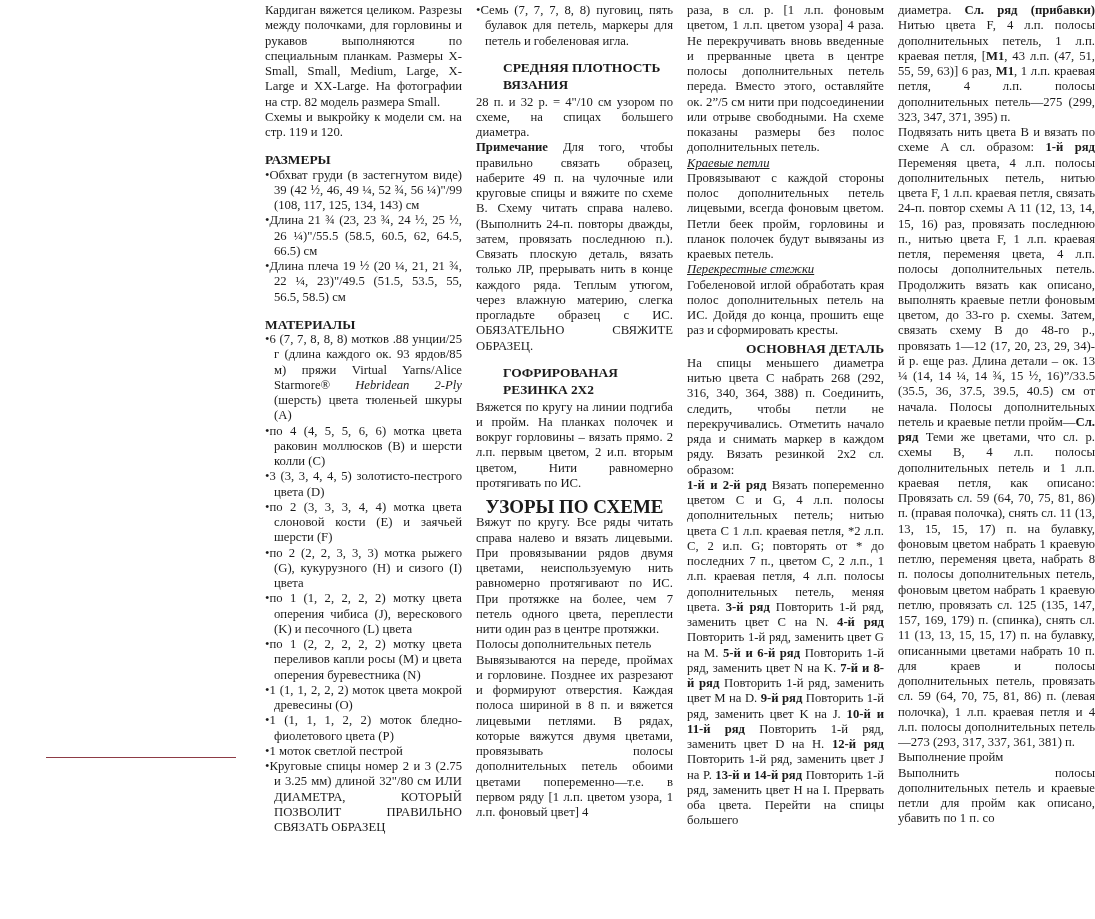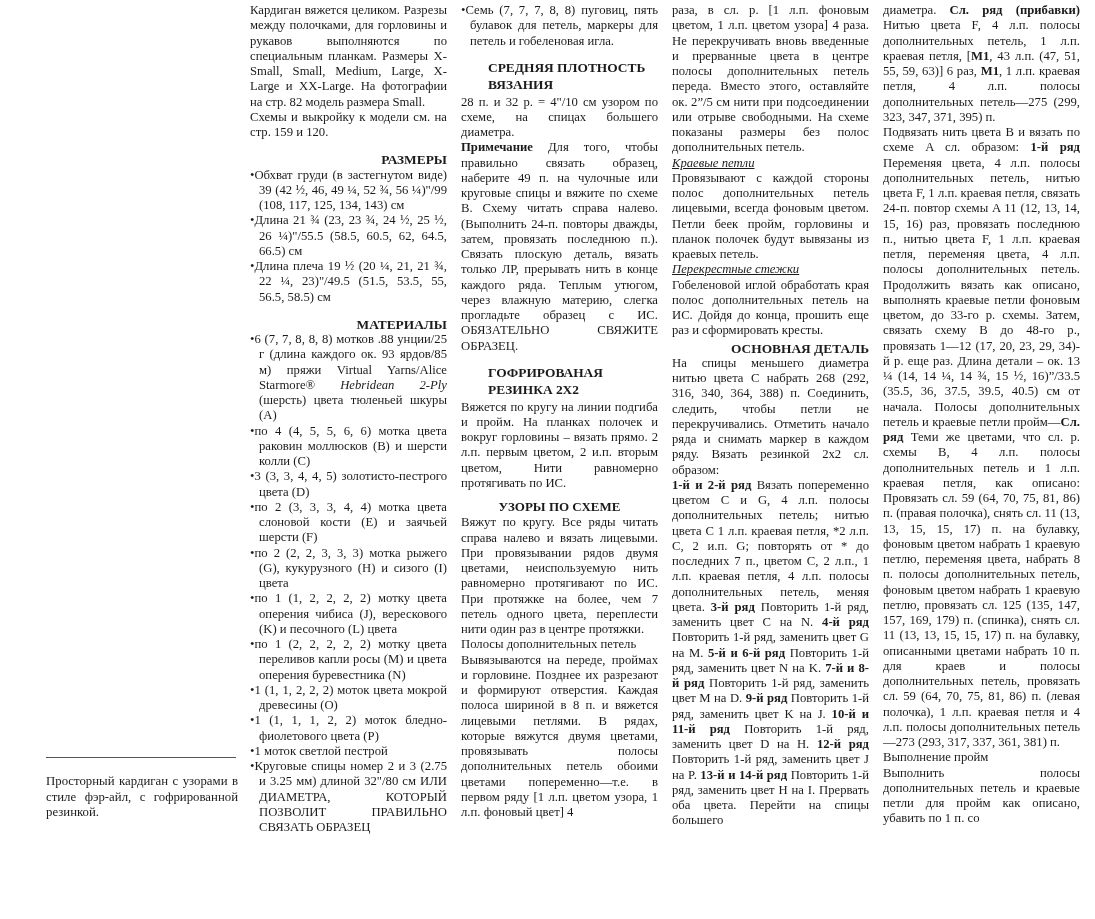--- a/index.html
+++ b/index.html
@@ -52,64 +52,63 @@
     margin: 16px 0 0 0;
     font-size: 12.8px;
     line-height: 15.6px;
     text-align: justify;
     color: #1b1b1b;
   }
 
   
   .cols {
     position: absolute;
-    left: 250px;
+    left: 265px;
     top: 3px;
     width: 830px;
     height: 916px;
     display: flex;
     gap: 14px;
   }
   .col {
     width: 197px;
     flex: 1 1 0;
     font-size: 12.7px;
     line-height: 15.25px;
     overflow: hidden;
   }
   .blk { text-align: justify; }
   .col .blk:first-child { margin-top: 0; }
 
-  .h1  { font-weight: bold; font-size: 13.4px; margin-top: 12px; text-align: right; }
+  .h1  { font-weight: bold; font-size: 13.4px; margin-top: 12px; text-align: left; }
   .h1t { font-weight: bold; font-size: 13.4px; margin-top: 2px;  text-align: right; }
   .h1i { font-weight: bold; font-size: 13.4px; margin: 10px 0 1px 27px; text-align: left; line-height: 1.3; }
-  .hc  { font-weight: bold; font-size: 13px; margin-top: 8px; margin-bottom: 1px; text-align: center; }
+  .hc  { font-weight: bold; font-size: 19px; margin-top: 8px; margin-bottom: 1px; text-align: center; }
   .hb  { font-weight: normal; text-align: justify; }
   .hi  { font-style: italic; text-align: left; text-decoration: underline; }
 
   .bullet { padding-left: 9px; text-indent: -9px; }
   .dot { display: inline; }
 
   .rs-b { font-weight: bold; }
   .rs-i { font-style: italic; }
 </style>
 </head>
 <body>
 
 <div class="page">
 
   <aside class="sidebar">
     <hr class="sb-rule">
-    <p class="sb-tagline">Просторный кардиган с узорами в стиле фэр-айл, с гофрированной резинкой.</p>
   </aside>
 
   <main class="cols">
     <div class="col">
         <div class="blk p"><span>Кардиган вяжется целиком. Разрезы между полочками, для горловины и рукавов выполняются по специальным планкам. Размеры X-Small, Small, Medium, Large, X-Large и XX-Large. На фотографии на стр. 82 модель размера Small.</span></div>
-        <div class="blk p"><span>Схемы и выкройку к модели см. на стр. 159 и 120.</span></div>
+        <div class="blk p"><span>Схемы и выкройку к модели см. на стр. 119 и 120.</span></div>
         <div class="blk h1"><span>РАЗМЕРЫ</span></div>
         <div class="blk bullet"><span class="dot">•</span><span>Обхват груди (в застегнутом виде) 39 (42 ½, 46, 49 ¼, 52 ¾, 56 ¼)"/99 (108, 117, 125, 134, 143) см</span></div>
         <div class="blk bullet"><span class="dot">•</span><span>Длина 21 ¾ (23, 23 ¾, 24 ½, 25 ½, 26 ¼)"/55.5 (58.5, 60.5, 62, 64.5, 66.5) см</span></div>
         <div class="blk bullet"><span class="dot">•</span><span>Длина плеча 19 ½ (20 ¼, 21, 21 ¾, 22 ¼, 23)"/49.5 (51.5, 53.5, 55, 56.5, 58.5) см</span></div>
         <div class="blk h1"><span>МАТЕРИАЛЫ</span></div>
         <div class="blk bullet"><span class="dot">•</span><span>6 (7, 7, 8, 8, 8) мотков .88 унции/25 г (длина каждого ок. 93 ярдов/85 м) пряжи Virtual Yarns/Alice Starmore® </span><span class="rs-i">Hebridean 2-Ply</span><span> (шерсть) цвета тюленьей шкуры (A)</span></div>
         <div class="blk bullet"><span class="dot">•</span><span>по 4 (4, 5, 5, 6, 6) мотка цвета раковин моллюсков (B) и шерсти колли (C)</span></div>
         <div class="blk bullet"><span class="dot">•</span><span>3 (3, 3, 4, 4, 5) золотисто-пестрого цвета (D)</span></div>
         <div class="blk bullet"><span class="dot">•</span><span>по 2 (3, 3, 3, 4, 4) мотка цвета слоновой кости (E) и заячьей шерсти (F)</span></div>
         <div class="blk bullet"><span class="dot">•</span><span>по 2 (2, 2, 3, 3, 3) мотка рыжего (G), кукурузного (H) и сизого (I) цвета</span></div>

